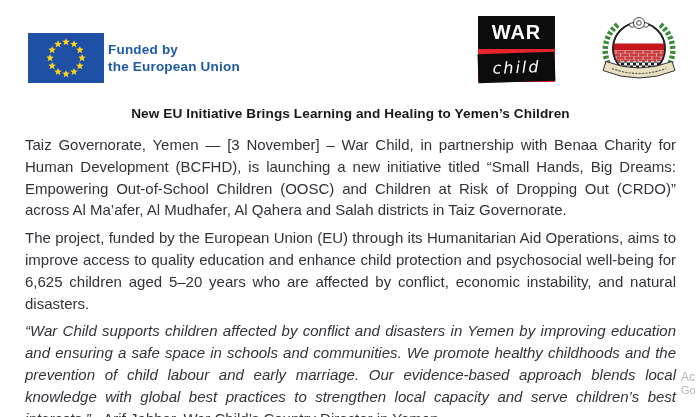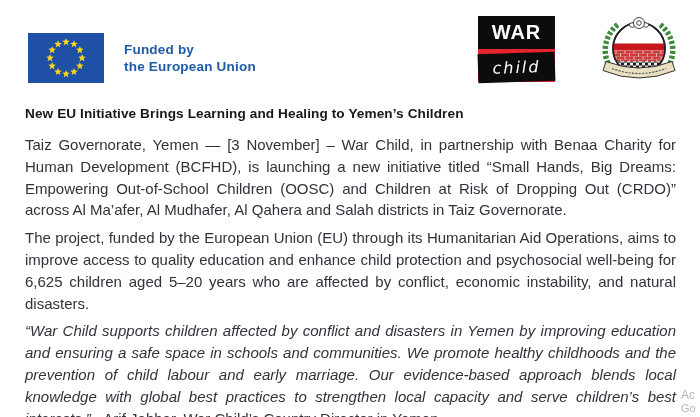--- a/index.html
+++ b/index.html
@@ -7,51 +7,51 @@
   body {
     width: 700px; height: 417px;
     background: #ffffff;
     font-family: "Liberation Sans", sans-serif;
     color: #303339;
     position: relative;
     overflow: hidden;
   }
 
   
-  .eu-logo { position: absolute; left: 28px; top: 33px; display: flex; align-items: center; gap: 20px; }
+  .eu-logo { position: absolute; left: 28px; top: 33px; display: flex; align-items: center; gap: 4px; }
   .eu-flag { width: 76px; height: 50px; display: block; }
   .eu-text { color: #1f5aa8; font-weight: 700; font-size: 13.5px; line-height: 17px; letter-spacing: 0.2px; }
 
   .warchild {
     position: absolute; left: 478px; top: 16px; width: 77px; height: 66px;
     background: #e5242b; display: flex; flex-direction: column; gap: 4px;
   }
   .wc-box { background: #0c0c0c; color: #ffffff; display: flex; align-items: center; justify-content: center; }
   .wc-war { flex: 1.12; font-weight: 700; font-size: 20px; letter-spacing: 1px; }
   .wc-child { flex: 1; font-size: 16px; letter-spacing: 2px; font-style: italic; font-family: "DejaVu Sans", sans-serif; transform: rotate(-2deg); }
 
   .bcfhd { position: absolute; left: 600px; top: 11px; width: 78px; height: 77px; display: block; }
 
   
   main { position: absolute; left: 25px; top: 106px; width: 651px; }
   h1 {
     font-size: 13.6px; font-weight: 700; color: #17181a;
-    margin: 0 0 13px 0; letter-spacing: 0.1px;
+    margin: 0 0 13px 0; letter-spacing: 0.1px; text-align: center;
   }
   p {
     margin: 0 0 6px 0;
     font-size: 15px; line-height: 21.8px;
     text-align: justify; text-justify: inter-word;
     color: #303339;
   }
   .quote-text { font-style: italic; }
   .quote-attr { font-style: normal; }
 
   
-  .watermark { position: absolute; left: 681px; top: 389px; color: #b4b7b9; line-height: 13px; }
+  .watermark { position: absolute; left: 681px; top: 371px; color: #b4b7b9; line-height: 13px; }
   .wm1 { font-size: 12px; }
   .wm2 { font-size: 11px; }
 </style>
 </head>
 <body>
 
 <header>
 
   <div class="eu-logo">
     <svg class="eu-flag" viewBox="0 0 76 50" aria-hidden="true">

